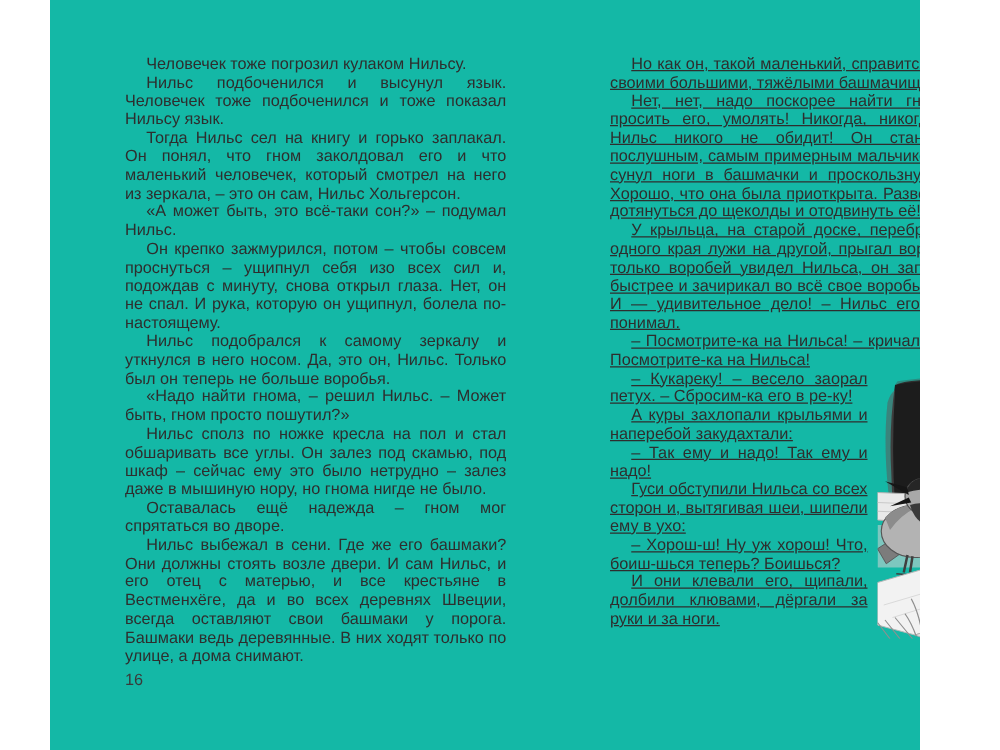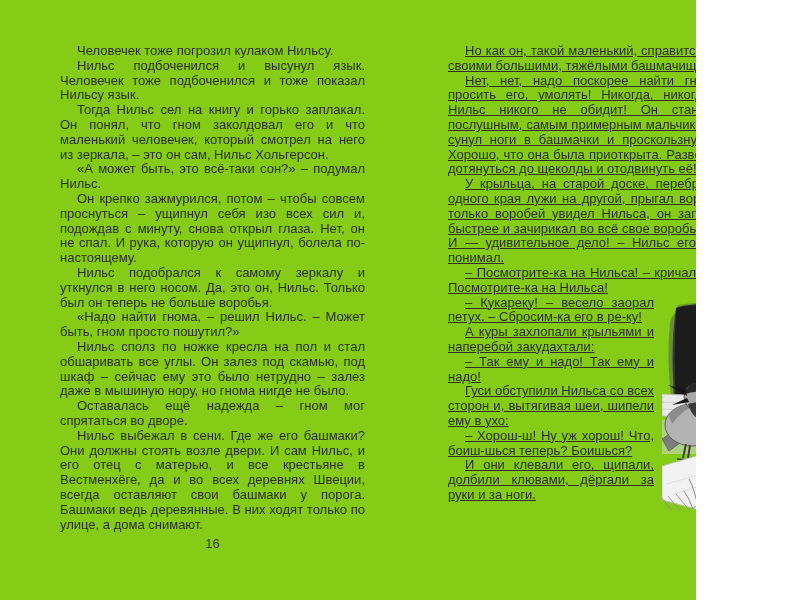--- a/index.html
+++ b/index.html
@@ -1,23 +1,24 @@
 <!DOCTYPE html>
 <html lang="ru"><head>
 <meta charset="utf-8">
 <style>
   html, body { margin: 0; padding: 0; background: #ffffff; }
   .spread {
     position: relative;
     width: 696px;
     height: 600px;
-    background: #84cc16;
+    background: #14b8a6;
     overflow: hidden;
     font-family: "Liberation Sans", sans-serif;
     color: #2e2e2e;
+    margin-left: 40px;
   }
   .page-col {
     position: absolute;
     top: 44px;
     font-size: 13px;
     line-height: 14.8px;
   }
   .left-col  { left: 60px;  width: 305px; }
   .right-col { left: 448px; width: 318px; text-decoration: underline; }
   .para {
@@ -25,21 +26,21 @@
     text-indent: 17px;
     text-align: justify;
     hyphens: auto;
     -webkit-hyphens: auto;
   }
   .page-number {
     position: absolute;
     left: 60px;
     top: 536px;
     width: 305px;
-    text-align: center;
+    text-align: left;
     font-size: 13px;
     color: #3a3a3a;
   }
   .illu {
     float: right;
     width: 127px;
     height: 213px;
     margin: 2px -23px 0 8px;
   }
   .illu svg { display: block; }

